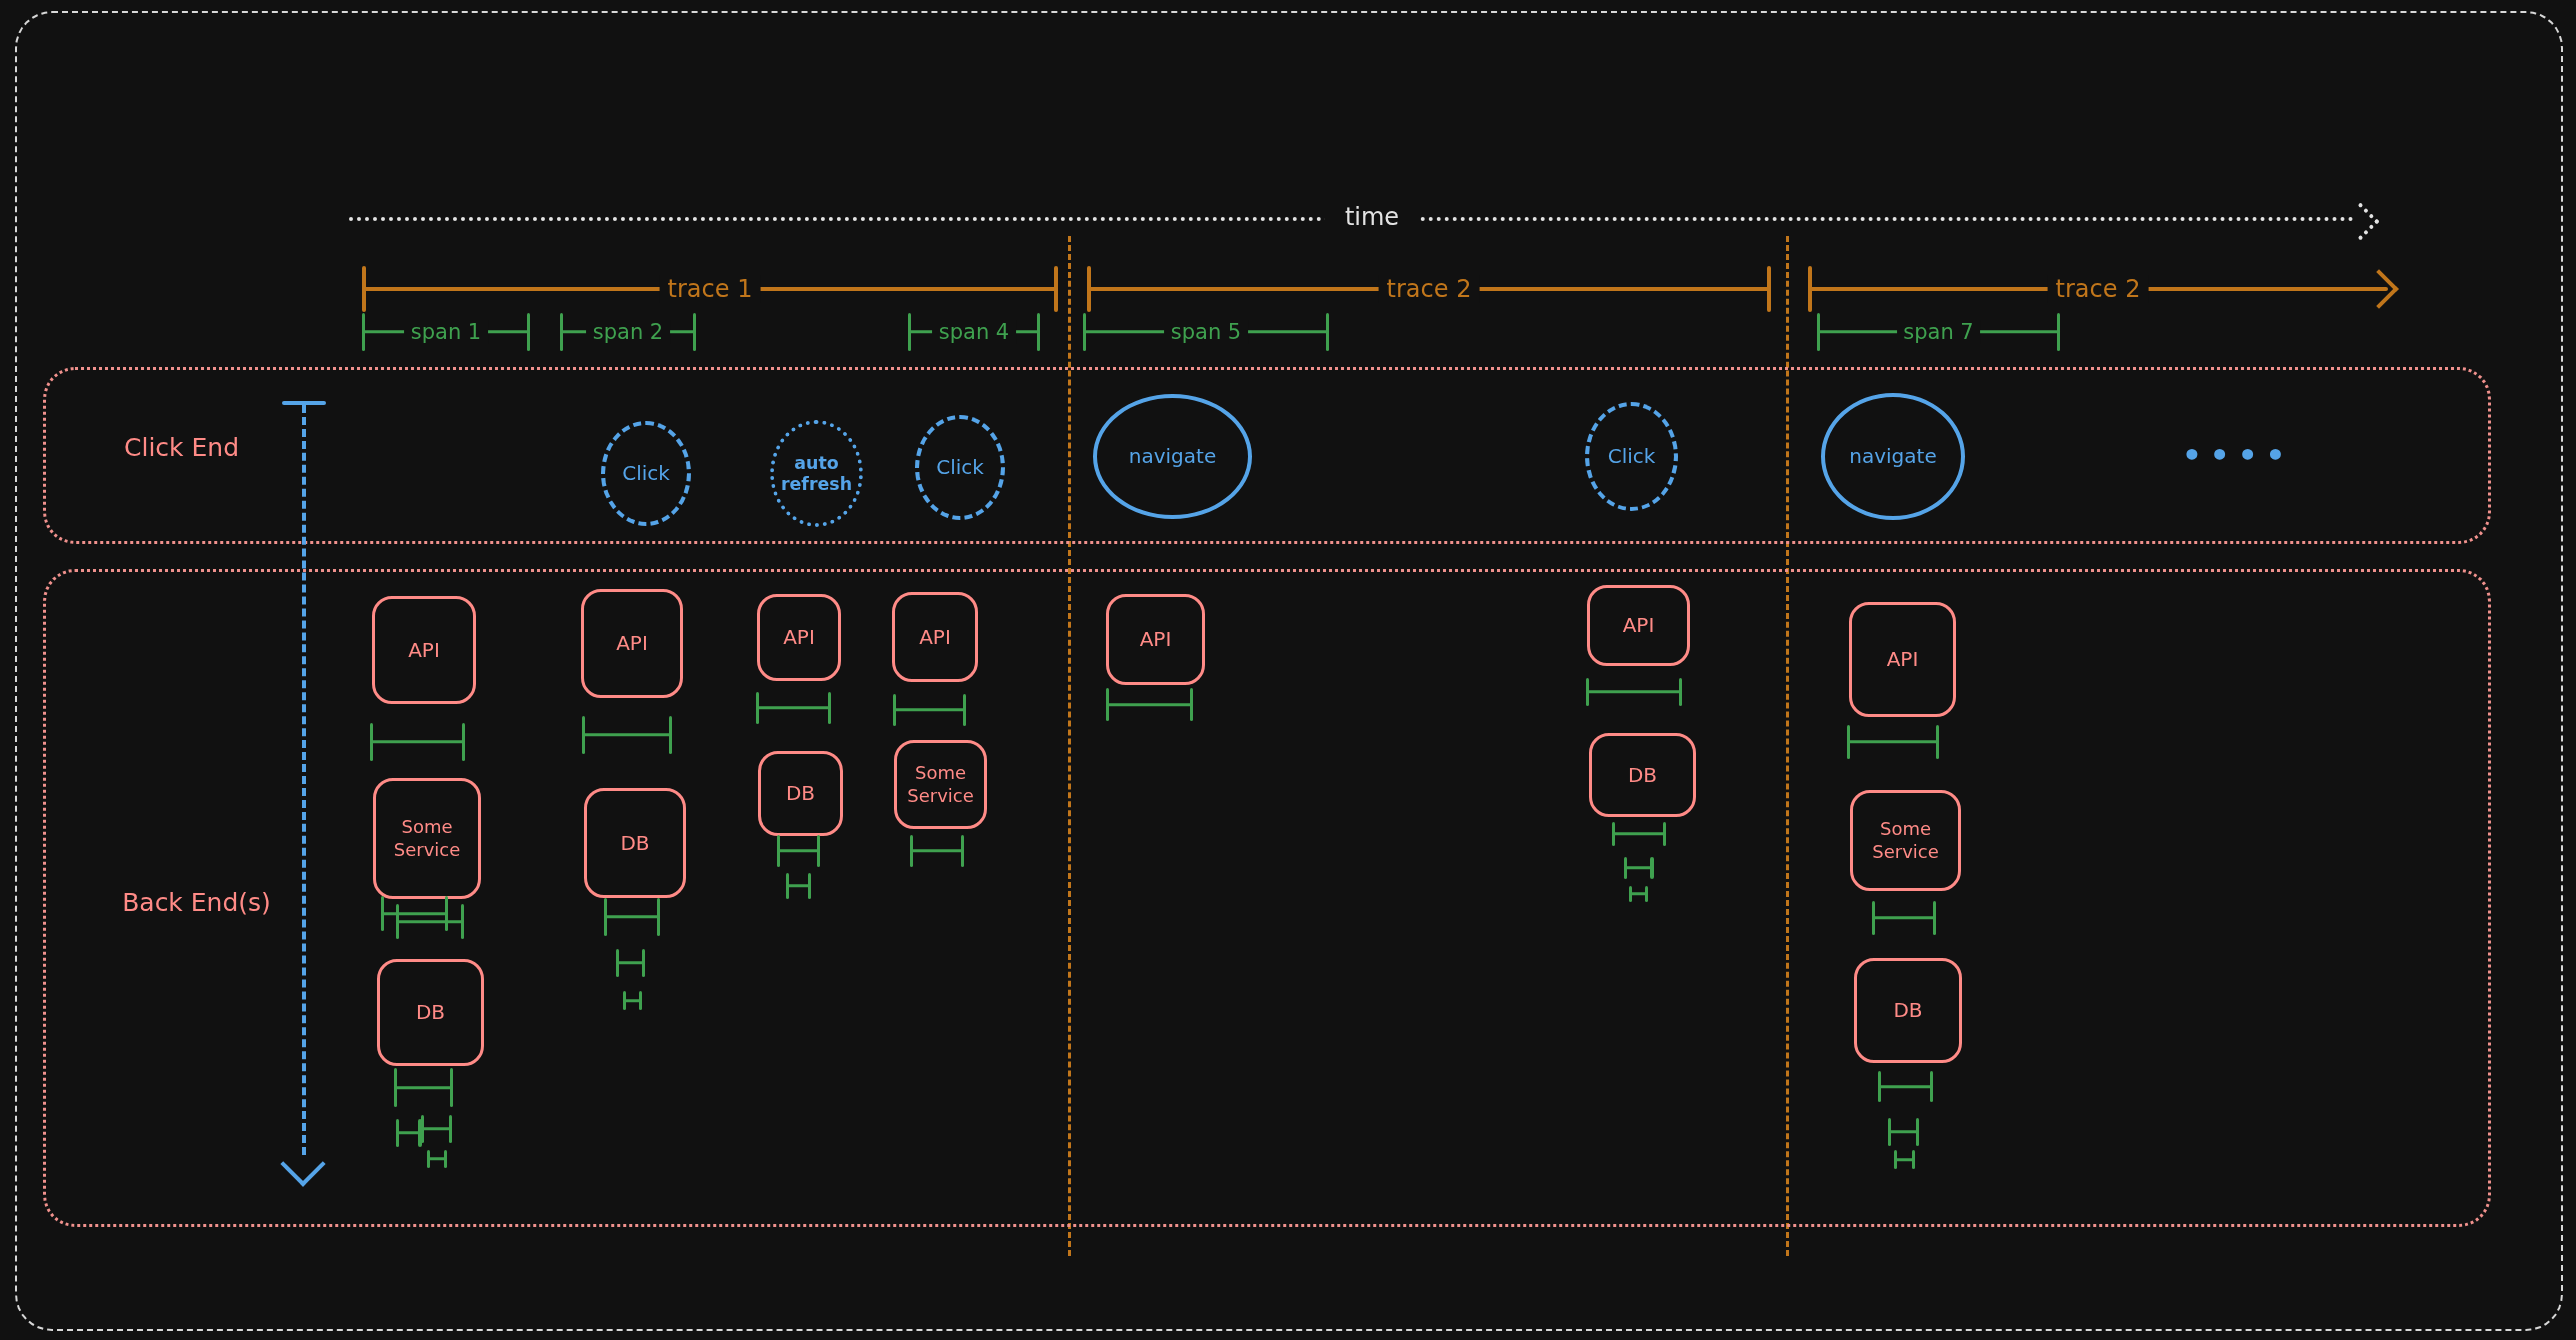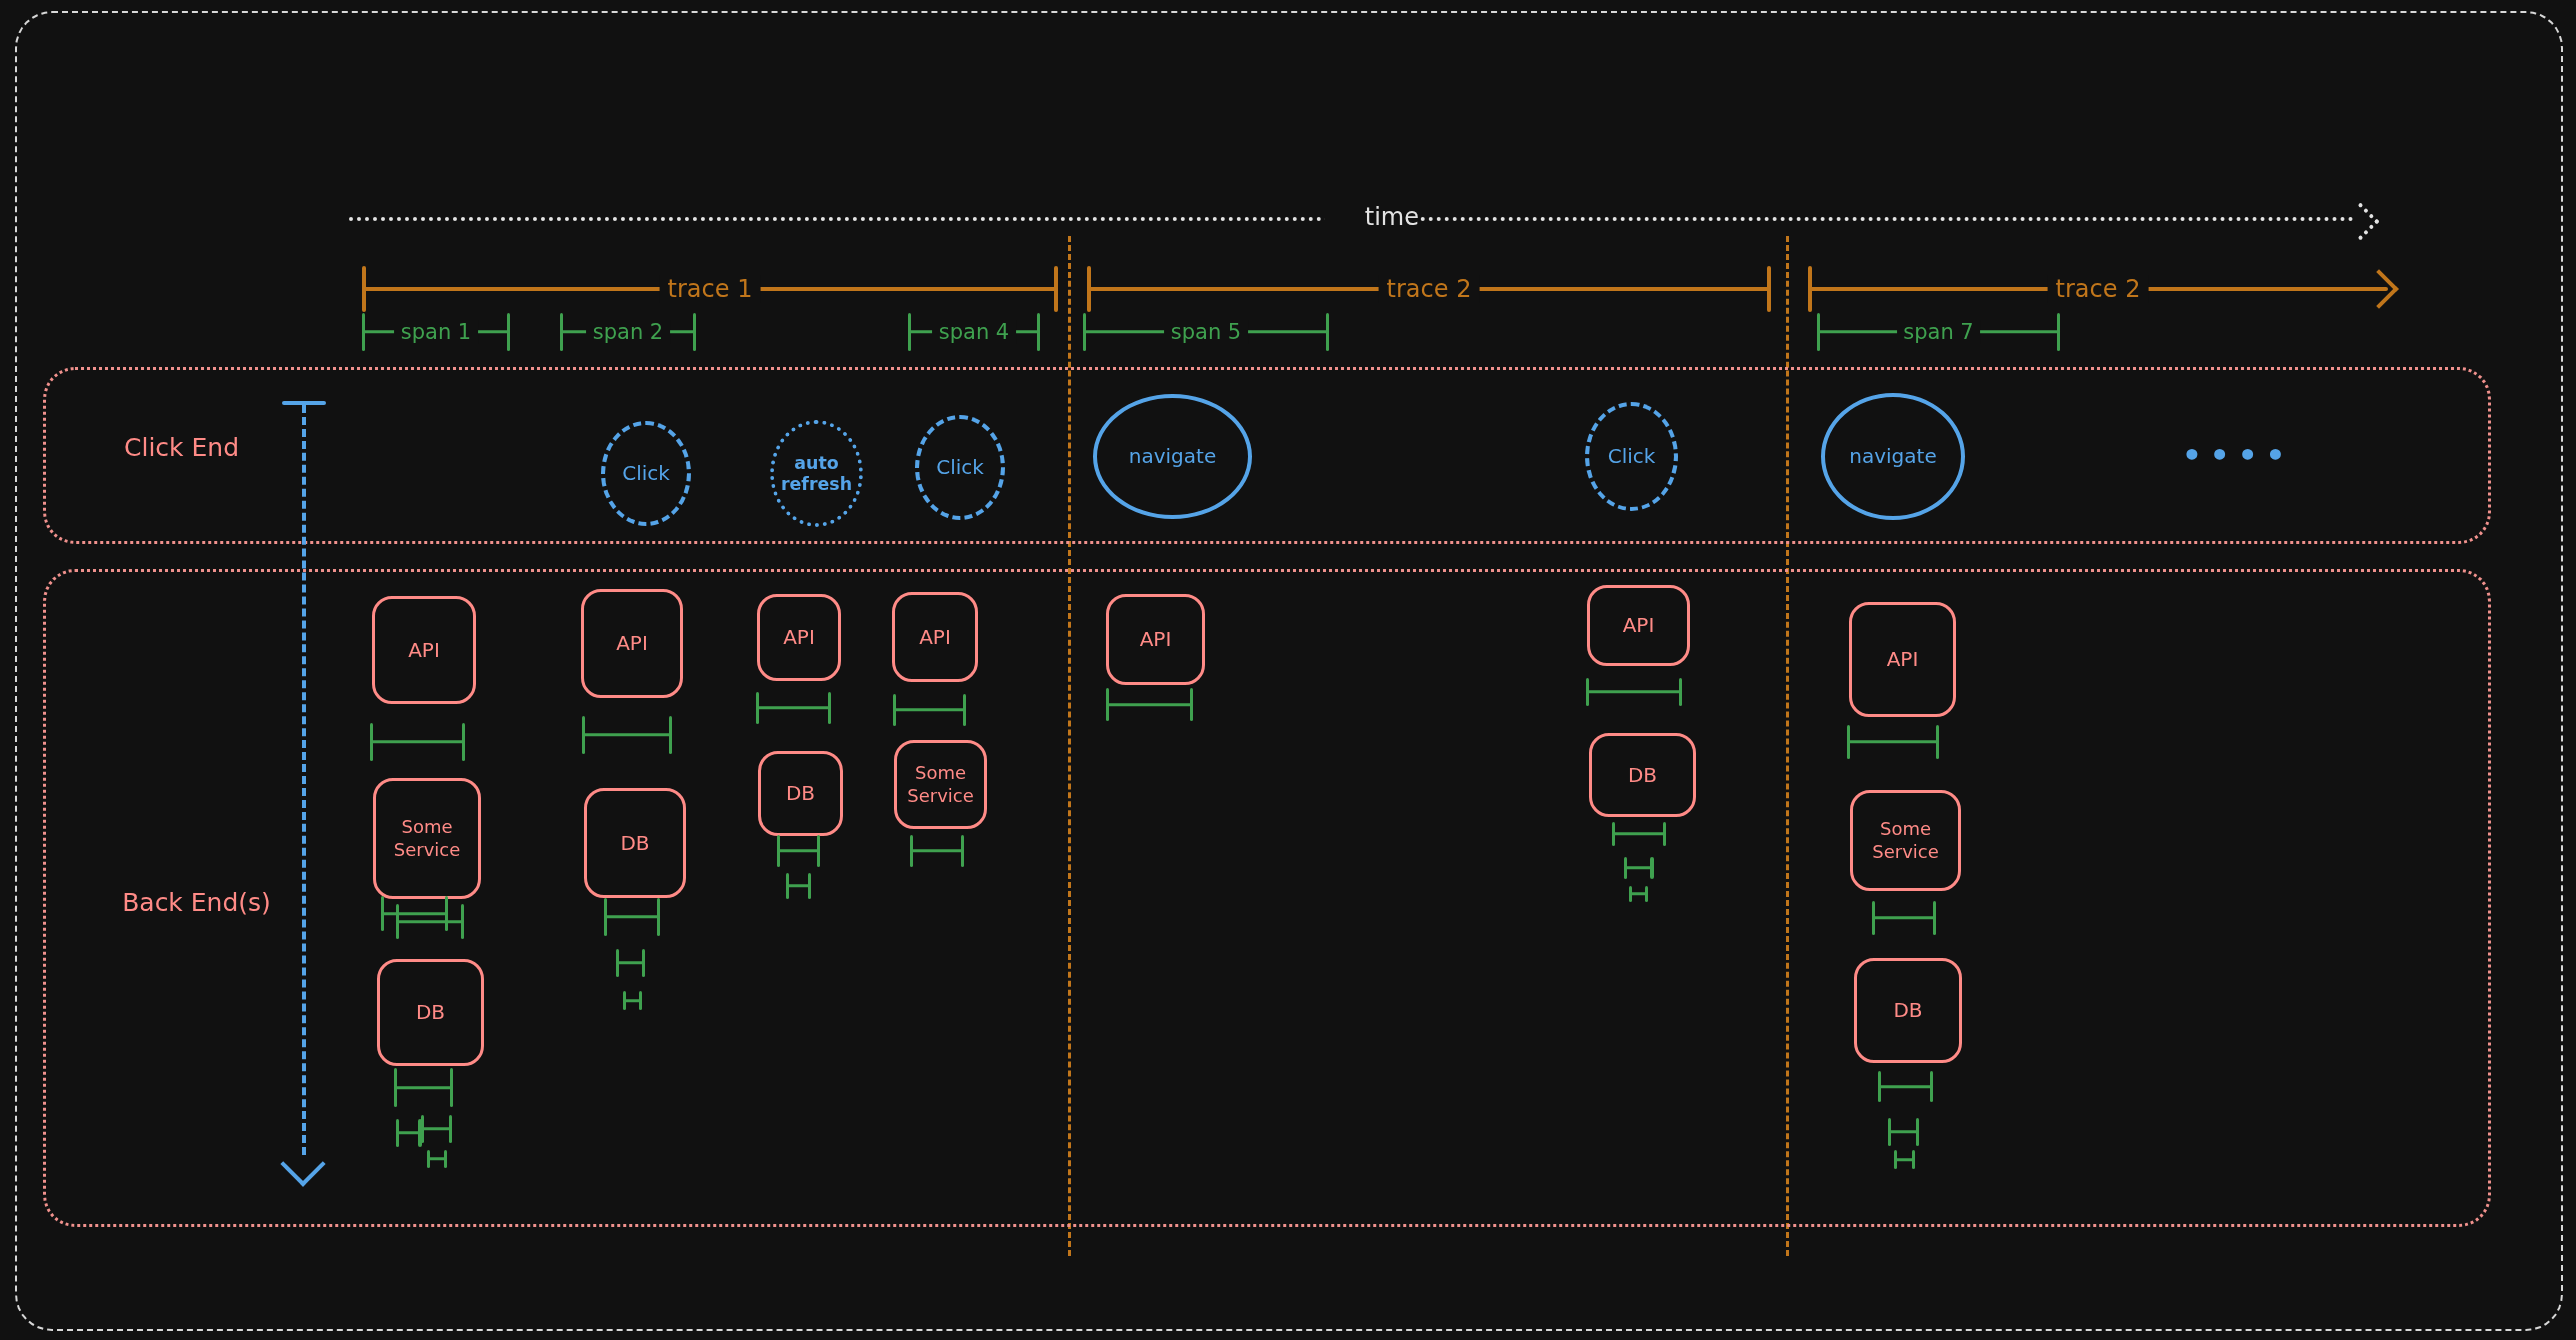--- a/index.html
+++ b/index.html
@@ -12,21 +12,21 @@
 
   .outer{position:absolute;left:14.8px;top:10.7px;width:2544px;height:1316px;
     border:2.7px dashed #d8d8d8;border-radius:37px;}
 
   .title{position:absolute;left:966px;top:72px;width:859px;text-align:center;
     color:#d9d9d9;font-size:36px;letter-spacing:0.7px;}
 
   
   .timeline{position:absolute;left:349px;top:217px;width:2006px;height:0;
     border-top:4.7px dotted var(--ink);}
-  .time-label{position:absolute;left:1325px;top:203px;width:94px;text-align:right;
+  .time-label{position:absolute;left:1325px;top:203px;width:94px;text-align:center;
     background:var(--bg);color:var(--ink);font-size:24px;}
   .time-arrow{position:absolute;left:2347px;top:208px;width:23px;height:23px;
     border-top:4.7px dotted var(--ink);border-right:4.7px dotted var(--ink);
     transform:rotate(45deg);}
 
   
   .ob{position:absolute;}
   .ob::before{content:"";position:absolute;left:0;right:0;top:50%;height:4px;
     transform:translateY(-50%);background:var(--orange);border-radius:2px;}
   .ob .l,.ob .r{position:absolute;top:0;bottom:0;width:4px;background:var(--orange);border-radius:2px;}
@@ -102,21 +102,21 @@
   </div>
   <div class="ob" style="left:1808px;top:266px;width:580px;height:46px">
     <i class="l"></i>
     <i class="ah"></i>
     <span class="lbl">trace 2</span>
   </div>
 
   <div class="vsep" style="left:1068px;top:236px;height:1020px"></div>
   <div class="vsep" style="left:1786px;top:236px;height:1020px"></div>
 
-  <div class="gb" style="left:362px;top:313px;width:148px;height:38px">
+  <div class="gb" style="left:362px;top:313px;width:168px;height:38px">
     <i class="l"></i>
       <i class="r"></i>
     <span class="lbl">span 1</span>
   </div>
   <div class="gb" style="left:560px;top:313px;width:136px;height:38px">
     <i class="l"></i>
       <i class="r"></i>
     <span class="lbl">span 2</span>
   </div>
   <div class="gb" style="left:908px;top:313px;width:132px;height:38px">

